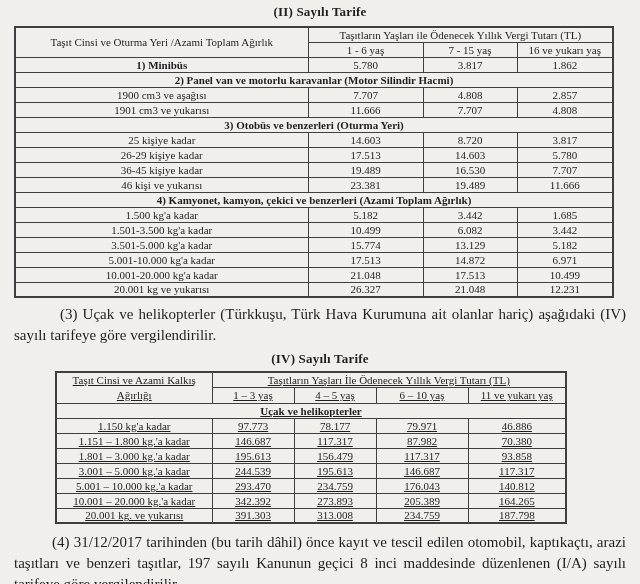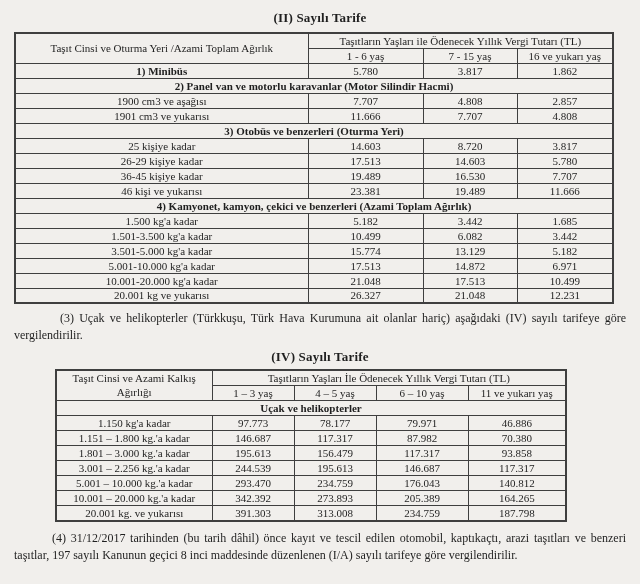--- a/index.html
+++ b/index.html
@@ -14,49 +14,49 @@
     background:var(--paper);
     color:var(--ink);
     font-family:"Liberation Serif","DejaVu Serif",serif;
     overflow:hidden;
   }
   .page{width:640px;height:584px;position:relative;}
   .doc-title{
     text-align:center;
     font-weight:bold;
     font-size:13px;
-    padding-top:10px;
+    padding-top:4px;
     letter-spacing:0.2px;
   }
   .t4-title{padding-top:5px;}
   table{
     border-collapse:collapse;
     table-layout:fixed;
     border:2px solid var(--border);
     background:transparent;
   }
   .t2{margin:6px 0 0 14px;width:598px;}
-  .t4{margin:4px 0 0 55px;width:510px;}
+  .t4{margin:4px 0 0 55px;width:510px;text-decoration:underline;}
   td{
     border:1px solid var(--border);
     font-size:11px;
     height:15px;
     padding:0 4px;
     overflow:hidden;
     white-space:nowrap;
     vertical-align:middle;
   }
   td.h{text-align:center;padding:0 2px;}
   td.label{text-align:center;}
   td.val{text-align:center;}
   .bold{font-weight:bold;}
   .section{font-weight:bold;}
   .para{
     margin:6px 14px 0 14px;
-    font-size:12px;
+    font-size:15px;
     line-height:1.4;
     text-align:justify;
     text-indent:46px;
   }
   .para4{margin-top:8px;text-indent:38px;}
 </style>
 </head>
 <body>
 
 <div class="page">
@@ -215,21 +215,21 @@
           <td class="val">70.380</td>
         </tr>
         <tr>
           <td class="label">1.801 – 3.000 kg.'a kadar</td>
           <td class="val">195.613</td>
           <td class="val">156.479</td>
           <td class="val">117.317</td>
           <td class="val">93.858</td>
         </tr>
         <tr>
-          <td class="label">3.001 – 2.256 kg.'a kadar</td>
+          <td class="label">3.001 – 5.000 kg.'a kadar</td>
           <td class="val">244.539</td>
           <td class="val">195.613</td>
           <td class="val">146.687</td>
           <td class="val">117.317</td>
         </tr>
         <tr>
           <td class="label">5.001 – 10.000 kg.'a kadar</td>
           <td class="val">293.470</td>
           <td class="val">234.759</td>
           <td class="val">176.043</td>

